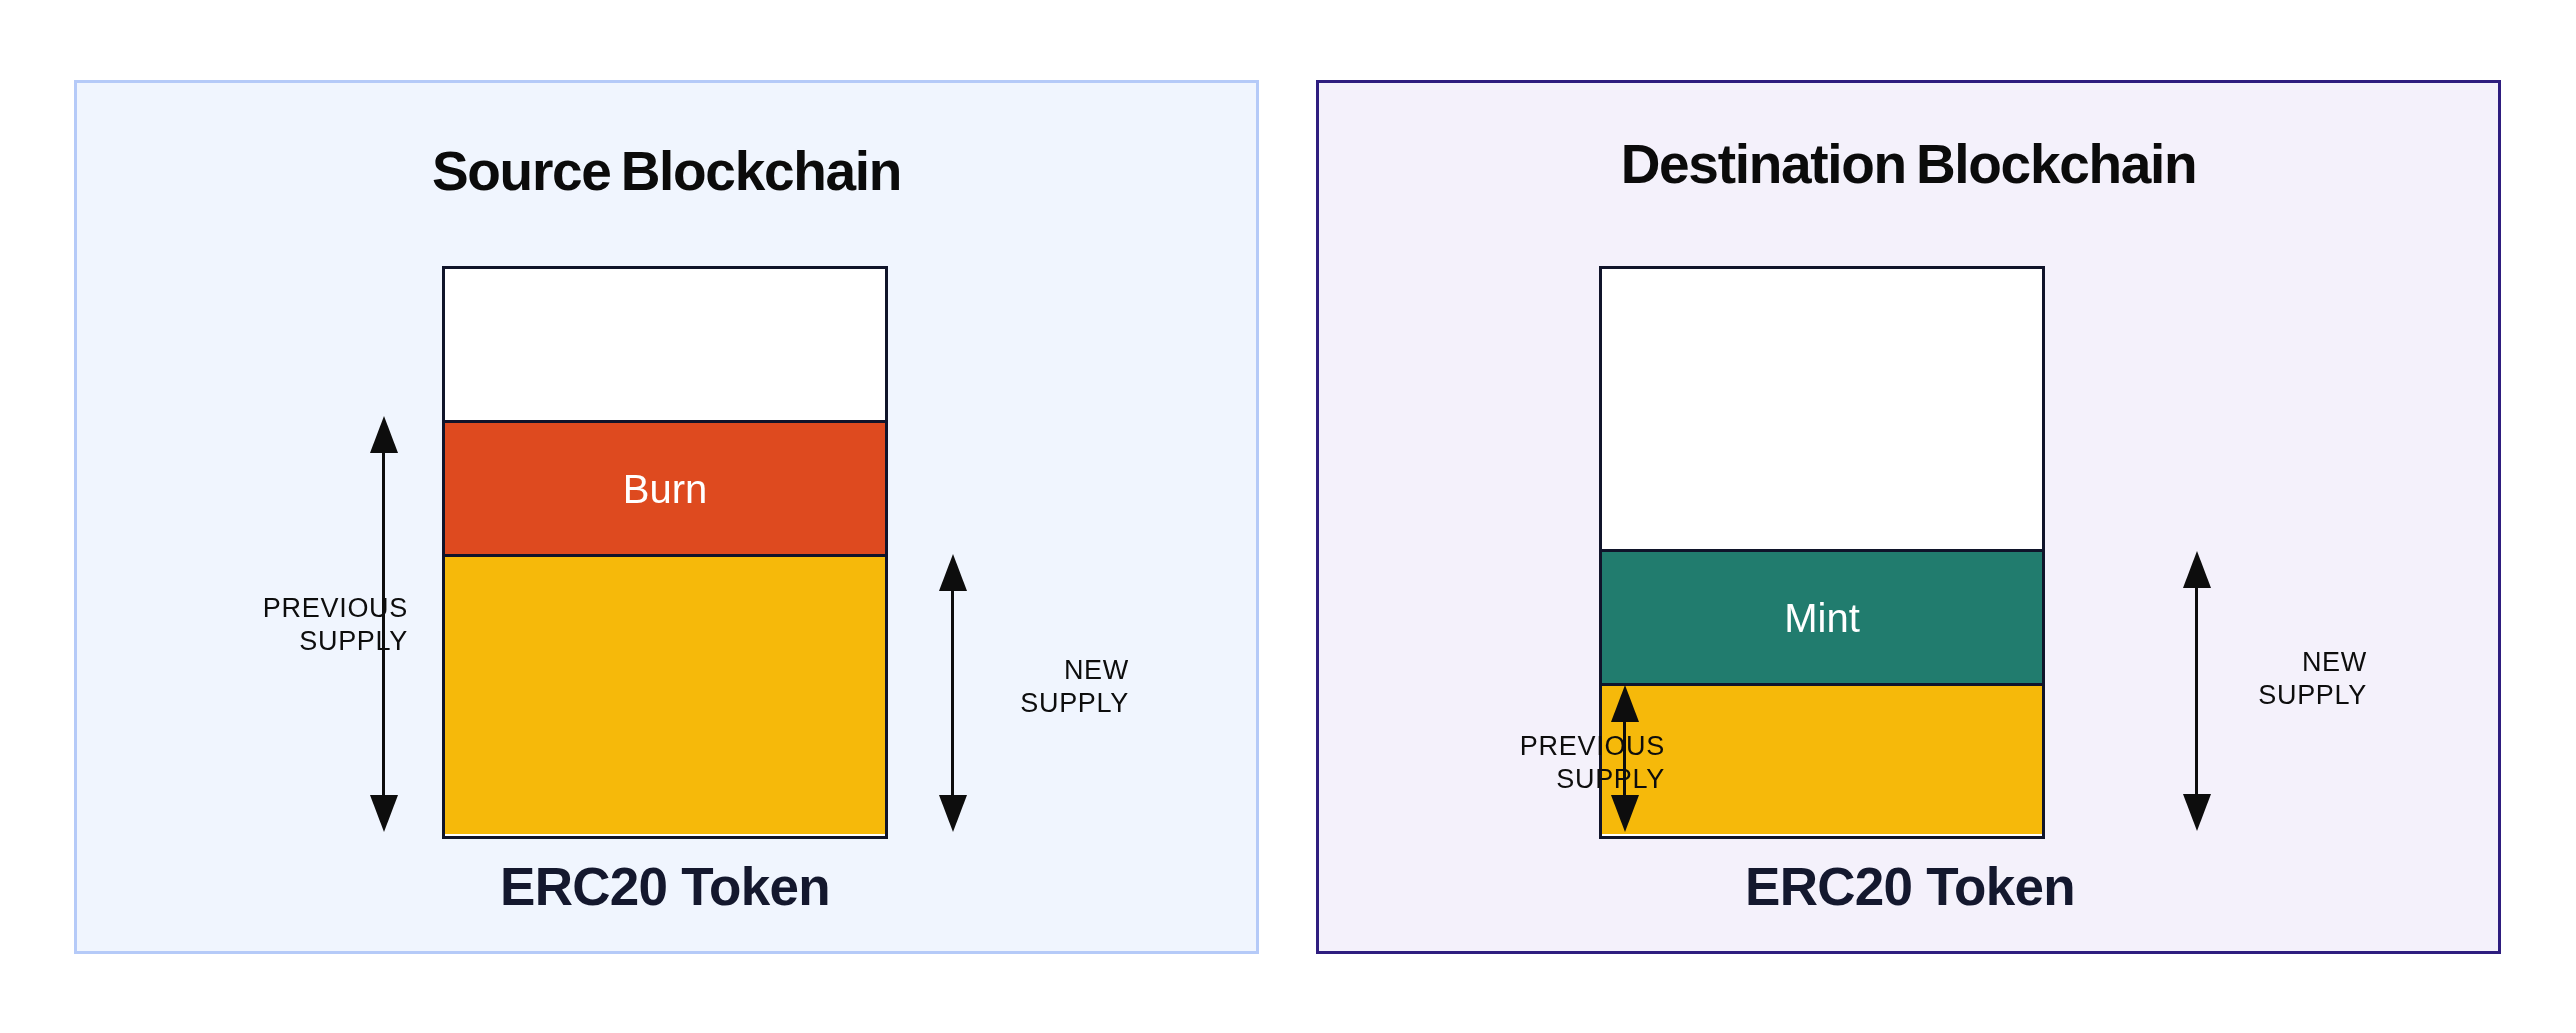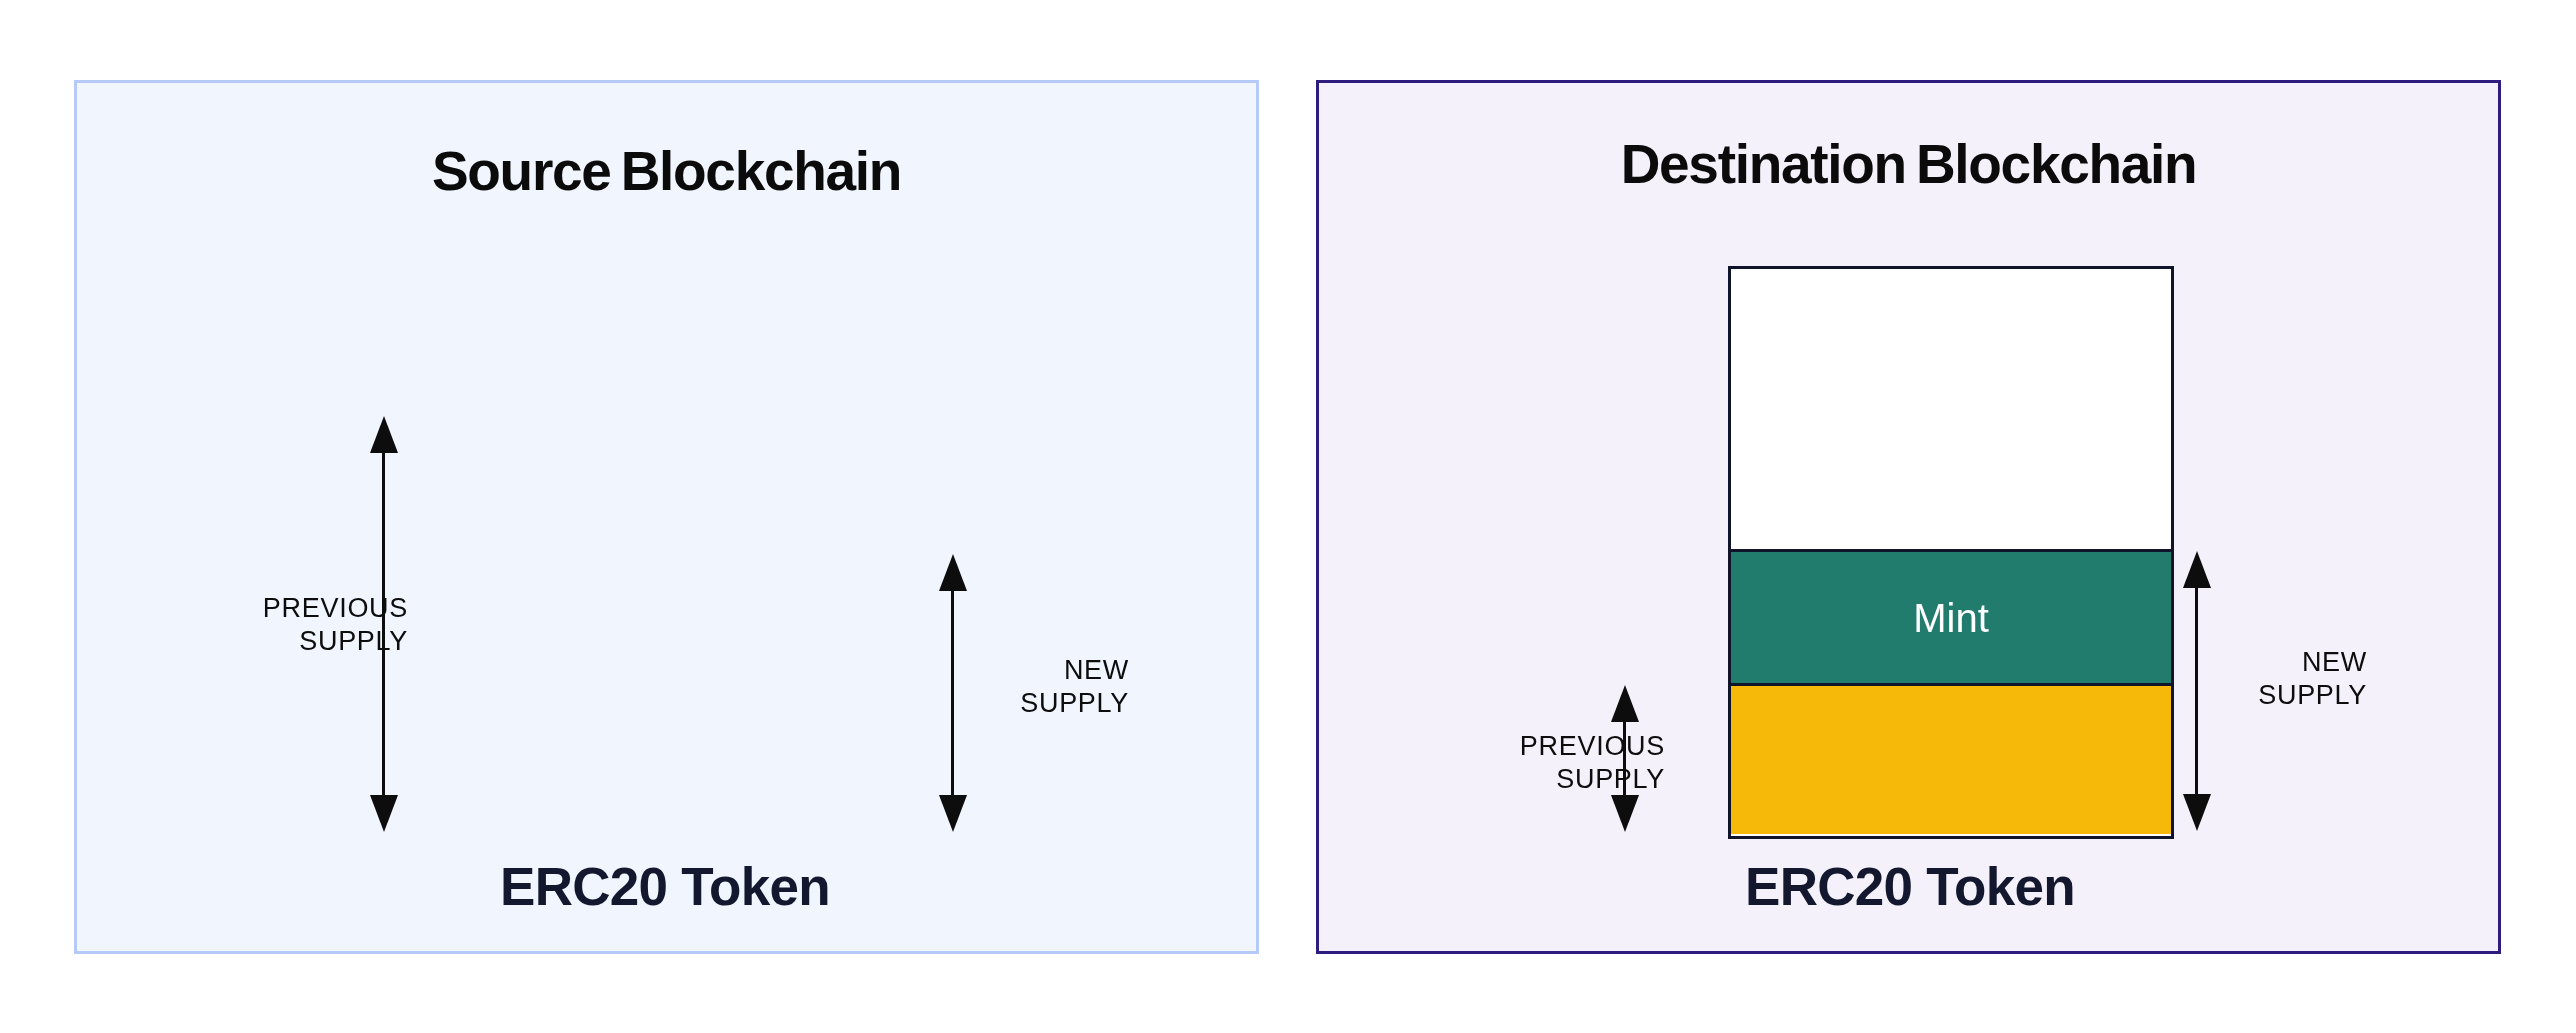--- a/index.html
+++ b/index.html
@@ -31,21 +31,21 @@
   #title-source{left:74px;top:134px;width:1185px;margin-top:7px;}
   #title-destination{left:1316px;top:134px;width:1185px;}
 
   
   .supply-bar{
     position:absolute;width:446px;height:573px;
     box-sizing:border-box;border:3.9px solid #10142A;
     background:#ffffff;display:flex;flex-direction:column;
   }
   #bar-source{left:442px;top:266px;}
-  #bar-destination{left:1728px;top:266px;}
+  #bar-destination{left:1599px;top:266px;}
   .seg{box-sizing:border-box;width:100%;display:flex;align-items:center;justify-content:center;}
   .seg-label{
     color:#ffffff;font-size:40px;font-weight:500;letter-spacing:0px;line-height:1;
   }
   #bar-source .seg-empty{height:151px;background:#ffffff;}
   #bar-source .seg-action{height:134px;background:#DE4A1F;border-top:3.9px solid #10142A;}
   #bar-source .seg-base{height:280px;background:#F6B90A;border-top:3.9px solid #10142A;}
   #bar-destination .seg-empty{height:280px;background:#ffffff;}
   #bar-destination .seg-action{height:134px;background:#217C6E;border-top:3.9px solid #10142A;}
   #bar-destination .seg-base{height:151px;background:#F6B90A;border-top:3.9px solid #10142A;}
@@ -92,20 +92,27 @@
 </style>
 </head>
 <body>
 
 <div id="canvas">
 
   <div class="panel" id="panel-source"></div>
 
   <div class="panel-title" id="title-source">Source Blockchain</div>
 
+  <div class="supply-bar" id="bar-source">
+    <div class="seg seg-empty"></div>
+    <div class="seg seg-action">
+      <span class="seg-label">Burn</span>
+    </div>
+    <div class="seg seg-base"></div>
+  </div>
 
   <div class="token-caption" id="token-source">ERC20 Token</div>
 
   <div class="v-arrow" id="arrow-prev-source">
     <div class="head-up"></div>
     <div class="shaft"></div>
     <div class="head-down"></div>
   </div>
 
   <div class="supply-label" id="label-prev-source">

